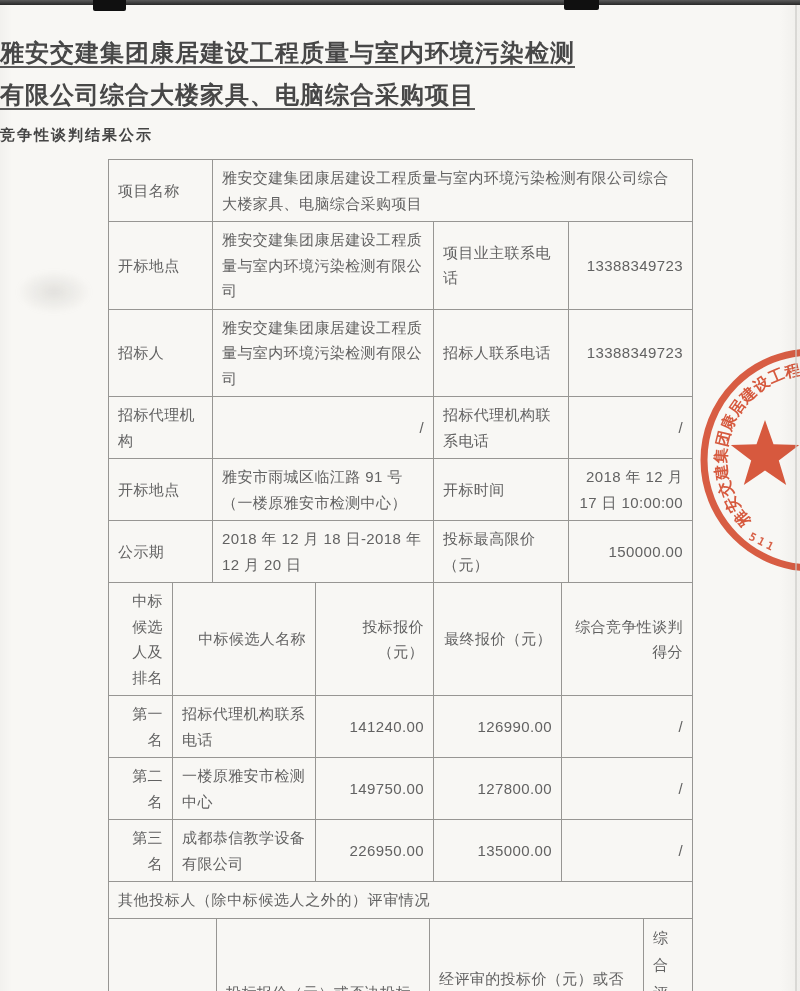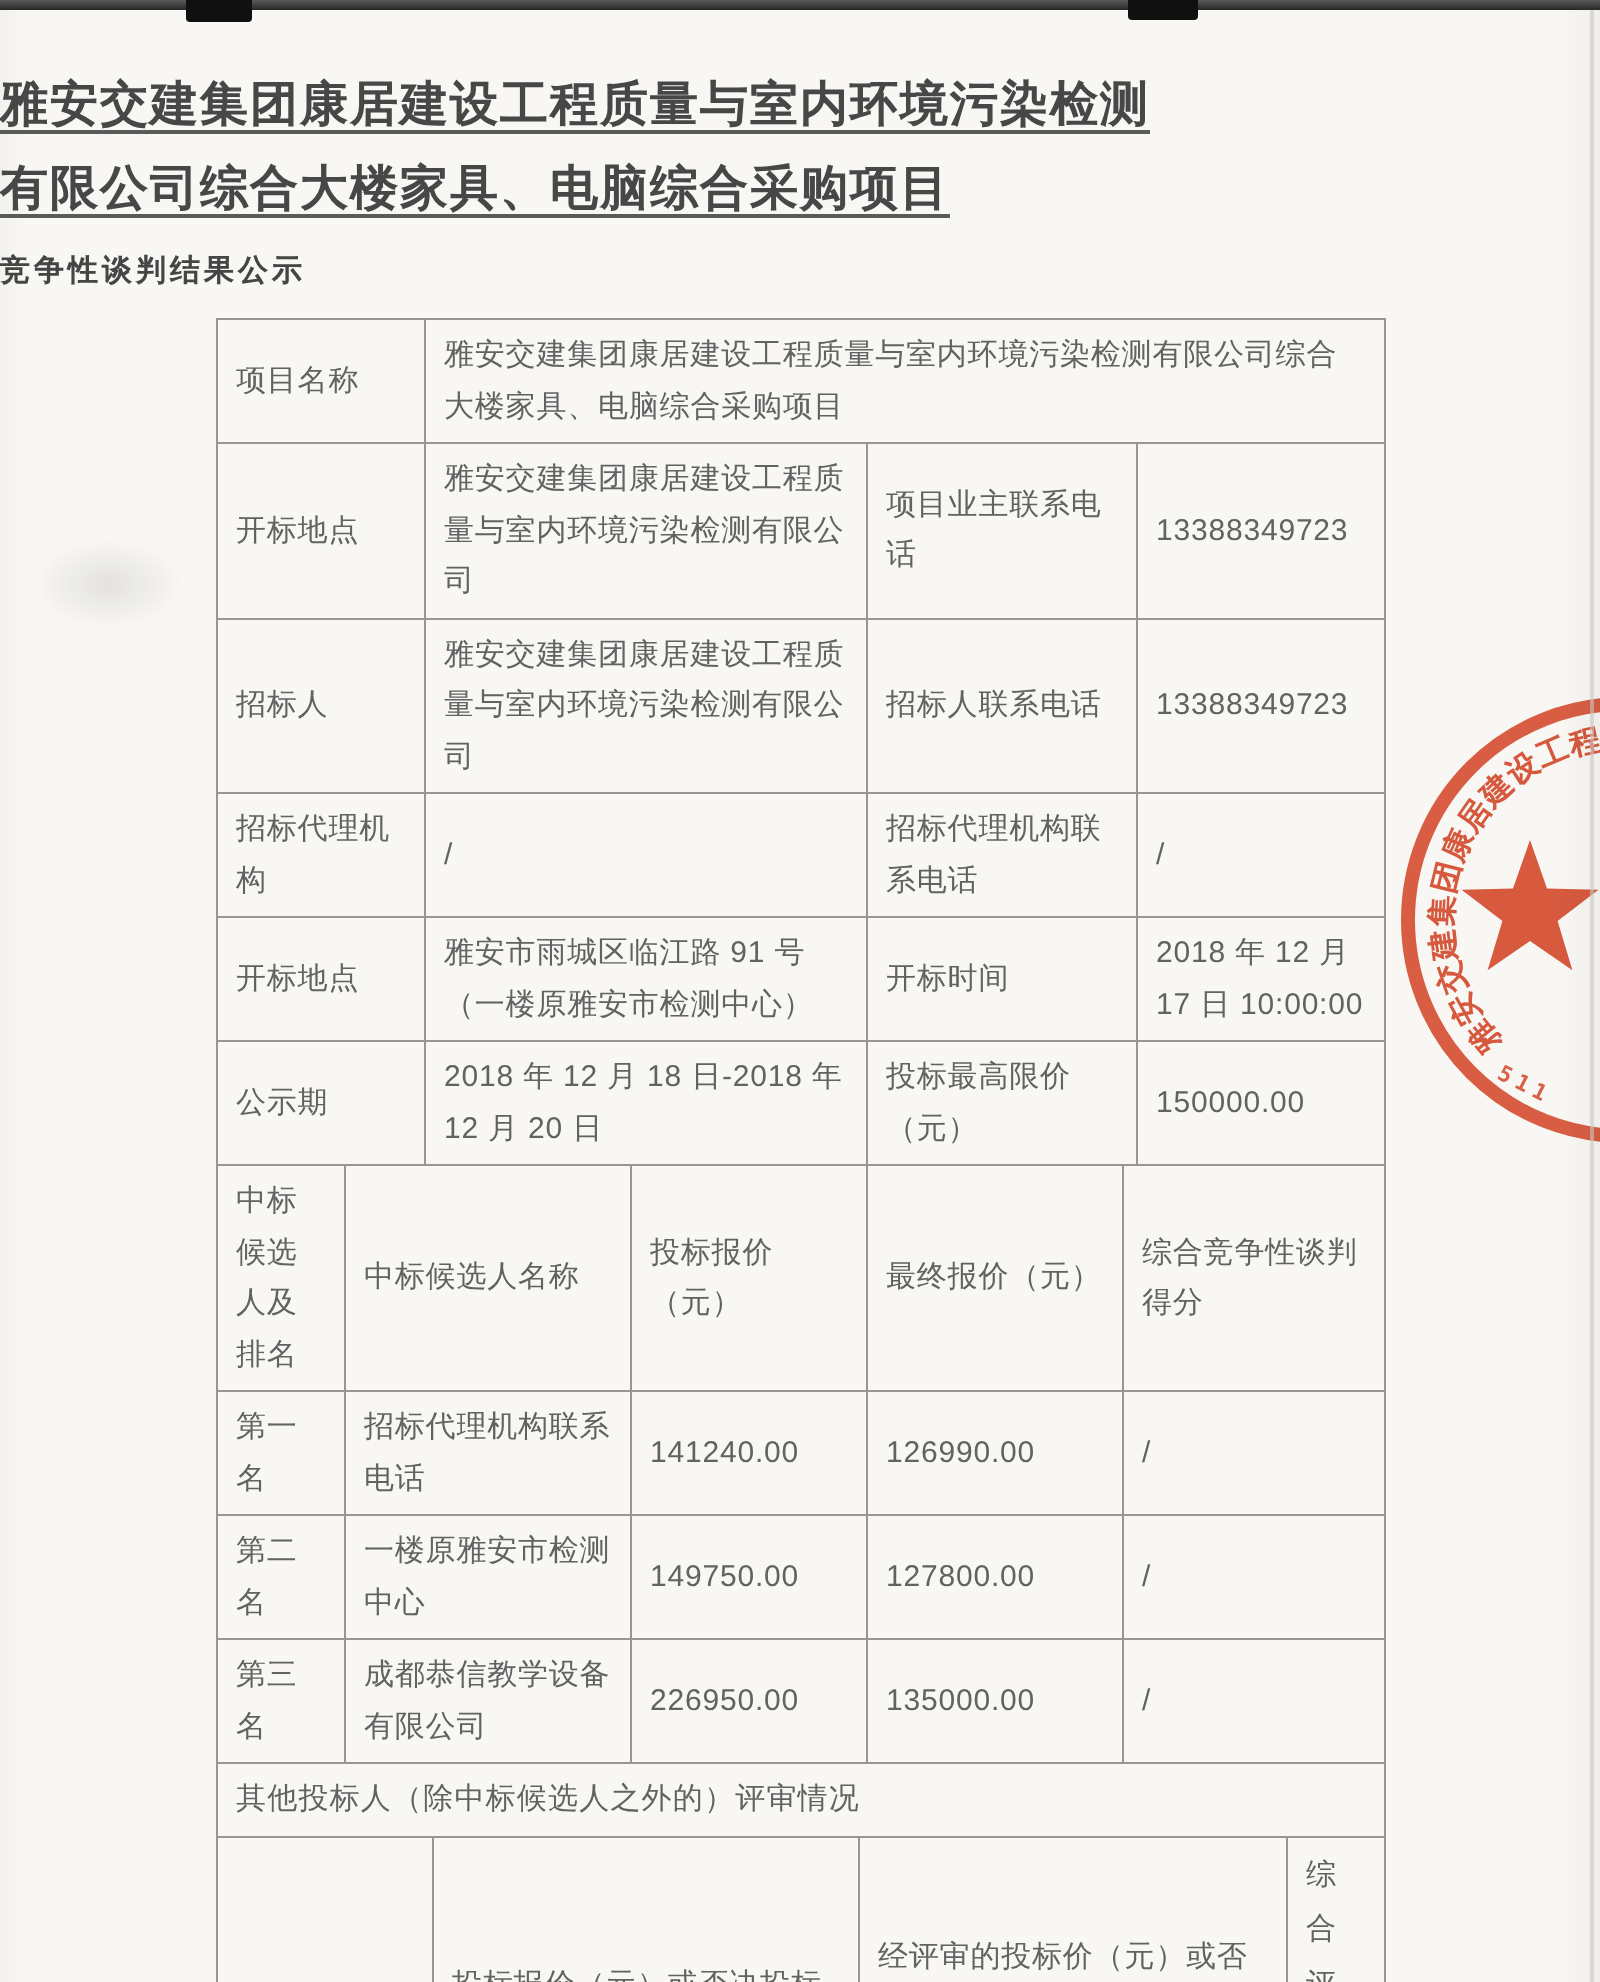--- a/index.html
+++ b/index.html
@@ -29,21 +29,21 @@
   }
   .subtitle{margin:16px auto 14px;font-size:15px;font-weight:bold;color:#454545;letter-spacing:2px;}
   
   table{border-collapse:collapse;table-layout:fixed;margin-left:108px;width:584px;position:relative;z-index:2;background:transparent;}
   .t2,.t3{margin-top:-1px;}
   td{
     border:1px solid #979693;font-size:15px;color:#626262;line-height:1.7;
     padding:5px 9px;vertical-align:middle;letter-spacing:.4px;word-break:break-all;
   }
   .al{text-align:left;}
-  .ac{text-align:left;}
+  .ac{text-align:right;}
   .t3 .hdr{line-height:1.85;font-size:15px;}
   .t3 .section-title{letter-spacing:.6px;}
   
   .seal{position:absolute;left:692px;top:348px;width:240px;height:232px;z-index:3;
     mix-blend-mode:multiply;opacity:.95;}
   .seal svg{display:block;}
 </style>
 </head>
 <body>
 

